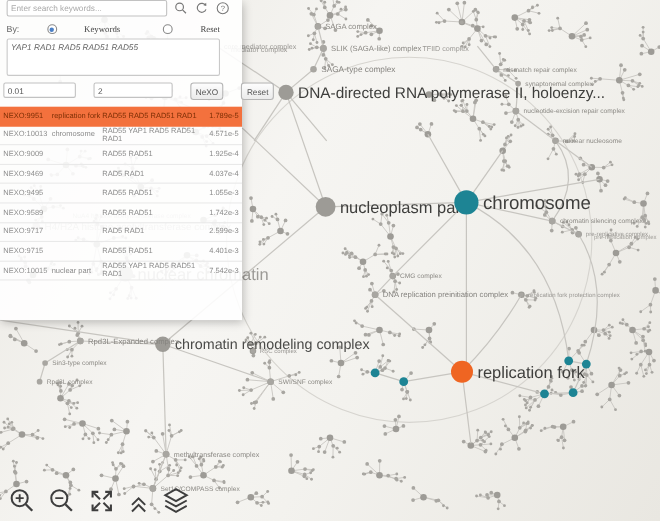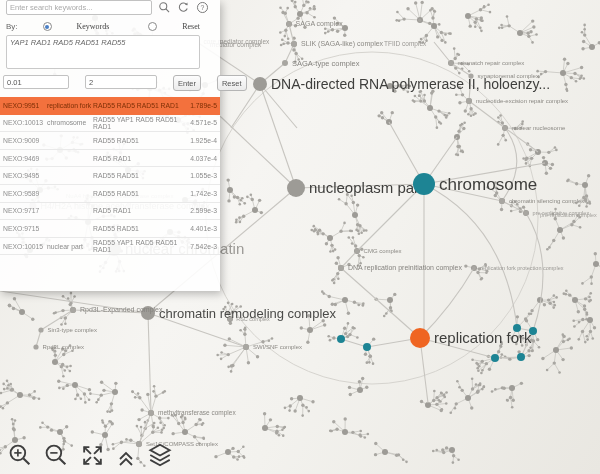--- a/index.html
+++ b/index.html
@@ -2240,21 +2240,21 @@
       <span class="rlabel">Keywords</span>
       <span class="radio"></span>
       <span class="rlabel">Reset</span>
     </div>
 
     <textarea class="te-area" style="">YAP1 RAD1 RAD5 RAD51 RAD55</textarea>
 
     <div class="param-row">
       <input class="pinput" style="width: 58px;" type="text" value="0.01">
       <input class="pinput" style="width: 64px;" type="text" value="2">
-      <button class="pbtn">Enter</button>
+      <button class="pbtn">NeXO</button>
       <button class="pbtn">Reset</button>
     </div>
 
     <div class="results" id="results">
         <div class="rrow sel">
           <span class="c-id">NEXO:9951</span>
           <span class="c-term">replication fork</span>
           <span class="c-genes">RAD55 RAD5 RAD51 RAD1</span>
           <span class="c-p">1.789e-5</span>
         </div>

